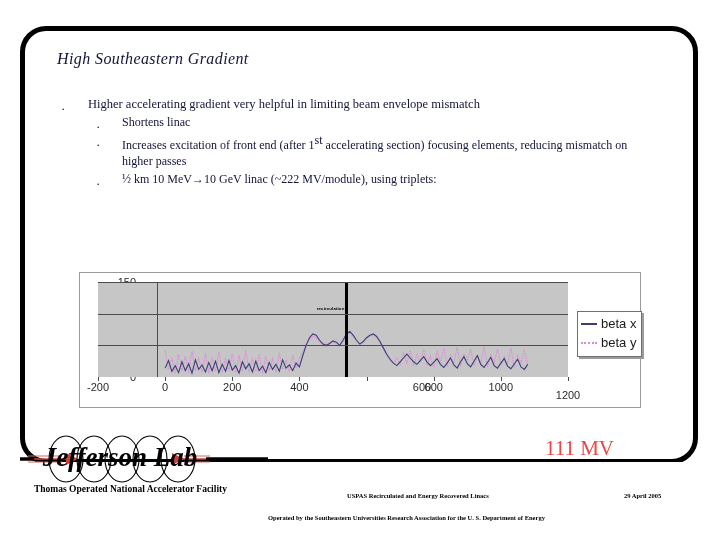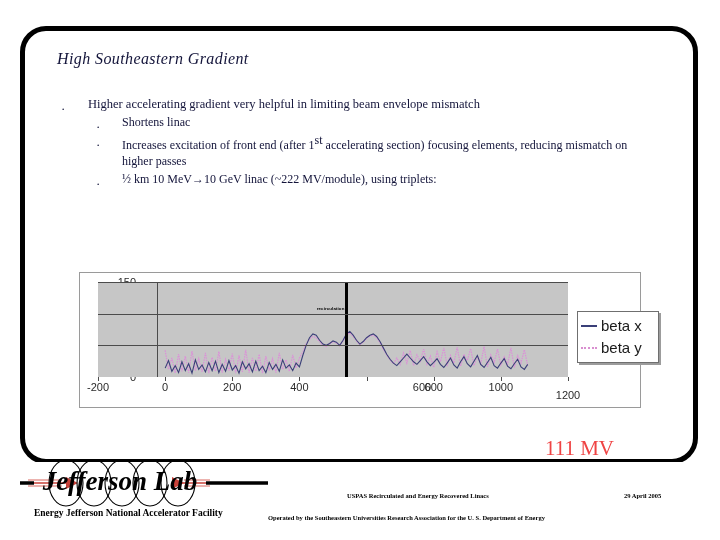--- a/index.html
+++ b/index.html
@@ -149,23 +149,23 @@
     font-weight:bold;
     transform:translateX(-100%);
     letter-spacing:.1px;
   }
   #legend{
     position:absolute;
     left:497px; top:38px;
     background:#ffffff;
     border:1px solid #6f6f6f;
     box-shadow:2px 2px 0 #9c9c9c;
-    padding:3px 16px 3px 3px;
+    padding:3px 5px 3px 3px;
     font-family:"Liberation Sans", sans-serif;
-    font-size:15px;
+    font-size:13px;
     color:#1b1b1b;
     line-height:1.45;
   }
   .legend-row{ display:flex; align-items:center; white-space:nowrap; }
   .swatch{ width:16px; height:0; margin-right:4px; }
   .sw-x{ border-top:2px solid #3a3f78; }
   .sw-y{ border-top:2px dotted #d98fd0; }
 
   
   #mv-label{
@@ -173,21 +173,21 @@
     left:545px; top:436px;
     font-size:21px;
     color:#ef4444;
     z-index:5;
     white-space:nowrap;
   }
 
   
   #logo-block{
     position:absolute;
-    left:20px; top:458px;
+    left:20px; top:434px;
     width:248px; height:72px;
     z-index:6;
   }
   #logo-caption{
     position:absolute;
     left:14px; top:50px;
     font-size:9.5px;
     font-weight:bold;
     color:#000000;
     white-space:nowrap;
@@ -337,18 +337,18 @@
     <g fill="none" stroke="#000" stroke-width="1.1">
       <ellipse cx="46" cy="25" rx="17" ry="23"></ellipse>
       <ellipse cx="74" cy="25" rx="17" ry="23"></ellipse>
       <ellipse cx="102" cy="25" rx="17" ry="23"></ellipse>
       <ellipse cx="130" cy="25" rx="17" ry="23"></ellipse>
       <ellipse cx="158" cy="25" rx="17" ry="23"></ellipse>
     </g>
 
     <text id="logo-wordmark" x="100" y="32" text-anchor="middle" font-family="'Liberation Serif', serif" font-size="27" font-style="italic" font-weight="bold" fill="#000">Jefferson Lab</text>
   </svg>
-  <div id="logo-caption">Energy Jefferson National Accelerator Facility</div>
+  <div id="logo-caption">Thomas Operated National Accelerator Facility</div>
 </div>
 
 <div id="footer-mid">USPAS Recirculated and Energy Recovered Linacs</div>
 <div id="footer-date">29 April 2005</div>
 <div id="footer-bottom">Operated by the Southeastern Universities Research Association for the U. S. Department of Energy</div>
 
 </body></html>

